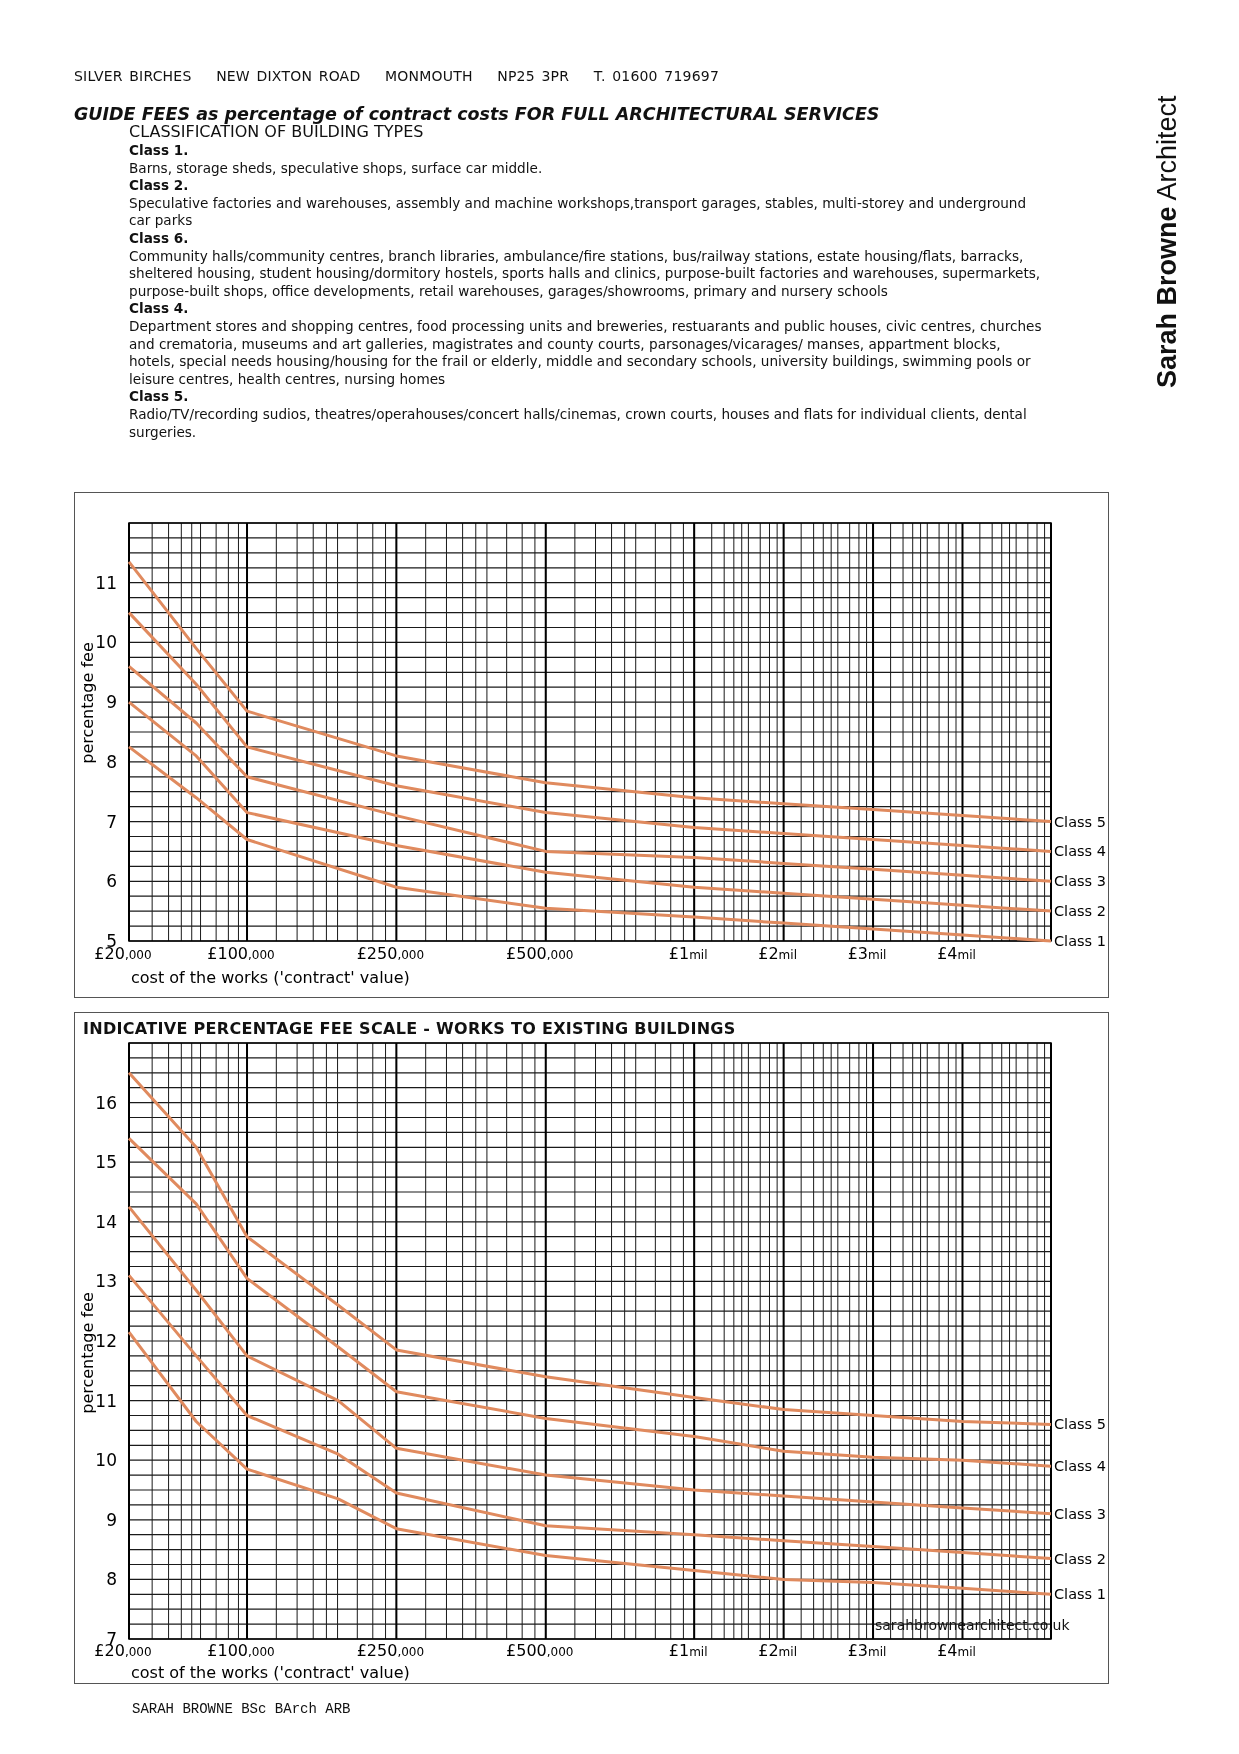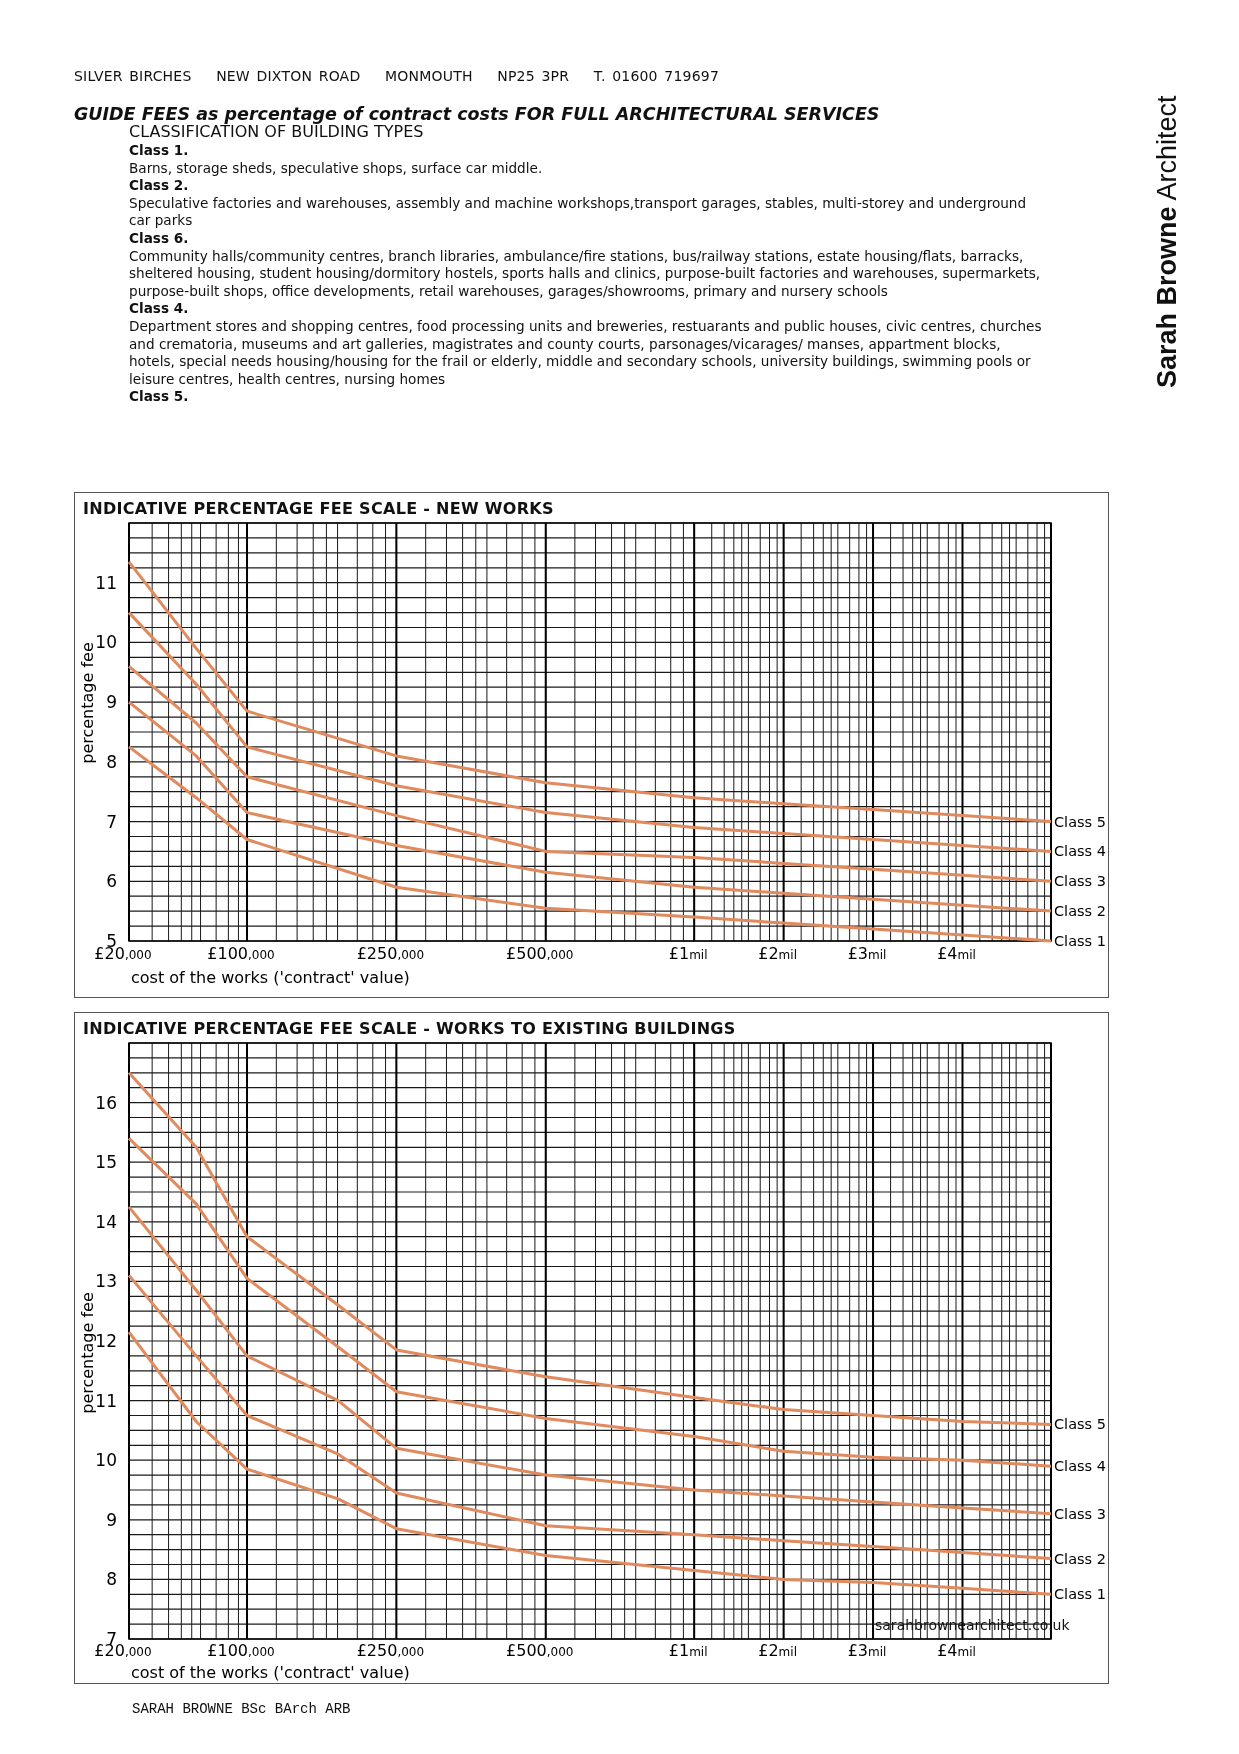--- a/index.html
+++ b/index.html
@@ -41,24 +41,24 @@
   <div class="heading">CLASSIFICATION OF BUILDING TYPES</div>
   <div class="cls-title">Class 1.</div>
   <div>Barns, storage sheds, speculative shops, surface car middle.</div>
   <div class="cls-title">Class 2.</div>
   <div>Speculative factories and warehouses, assembly and machine workshops,transport garages, stables, multi-storey and underground car parks</div>
   <div class="cls-title">Class 6.</div>
   <div>Community halls/community centres, branch libraries, ambulance/fire stations, bus/railway stations, estate housing/flats, barracks, sheltered housing, student housing/dormitory hostels, sports halls and clinics, purpose-built factories and warehouses, supermarkets, purpose-built shops, office developments, retail warehouses, garages/showrooms, primary and nursery schools</div>
   <div class="cls-title">Class 4.</div>
   <div>Department stores and shopping centres, food processing units and breweries, restuarants and public houses, civic centres, churches and crematoria, museums and art galleries, magistrates and county courts, parsonages/vicarages/ manses, appartment blocks, hotels, special needs housing/housing for the frail or elderly, middle and secondary schools, university buildings, swimming pools or leisure centres, health centres, nursing homes</div>
   <div class="cls-title">Class 5.</div>
+  <div>Radio/TV/recording sudios, theatres/operahouses/concert  halls/cinemas, crown courts, houses and flats for individual clients, dental surgeries.</div>
 </div>
 
 <div class="chart-box" id="chart-new">
-  <div class="chart-title">INDICATIVE PERCENTAGE FEE SCALE - NEW WORKS</div>
   <svg width="1033" height="504">
       <g>
         <line x1="54" x2="976" y1="448" y2="448" stroke="#1a1a1a" stroke-width="1.2"></line>
         <line x1="54" x2="976" y1="433.07142857142856" y2="433.07142857142856" stroke="#1a1a1a" stroke-width="1.2"></line>
         <line x1="54" x2="976" y1="418.14285714285717" y2="418.14285714285717" stroke="#1a1a1a" stroke-width="1.2"></line>
         <line x1="54" x2="976" y1="403.2142857142857" y2="403.2142857142857" stroke="#1a1a1a" stroke-width="1.2"></line>
         <line x1="54" x2="976" y1="388.28571428571433" y2="388.28571428571433" stroke="#1a1a1a" stroke-width="1.2"></line>
         <line x1="54" x2="976" y1="373.35714285714283" y2="373.35714285714283" stroke="#1a1a1a" stroke-width="1.2"></line>
         <line x1="54" x2="976" y1="358.42857142857144" y2="358.42857142857144" stroke="#1a1a1a" stroke-width="1.2"></line>
         <line x1="54" x2="976" y1="343.5" y2="343.5" stroke="#1a1a1a" stroke-width="1.2"></line>

